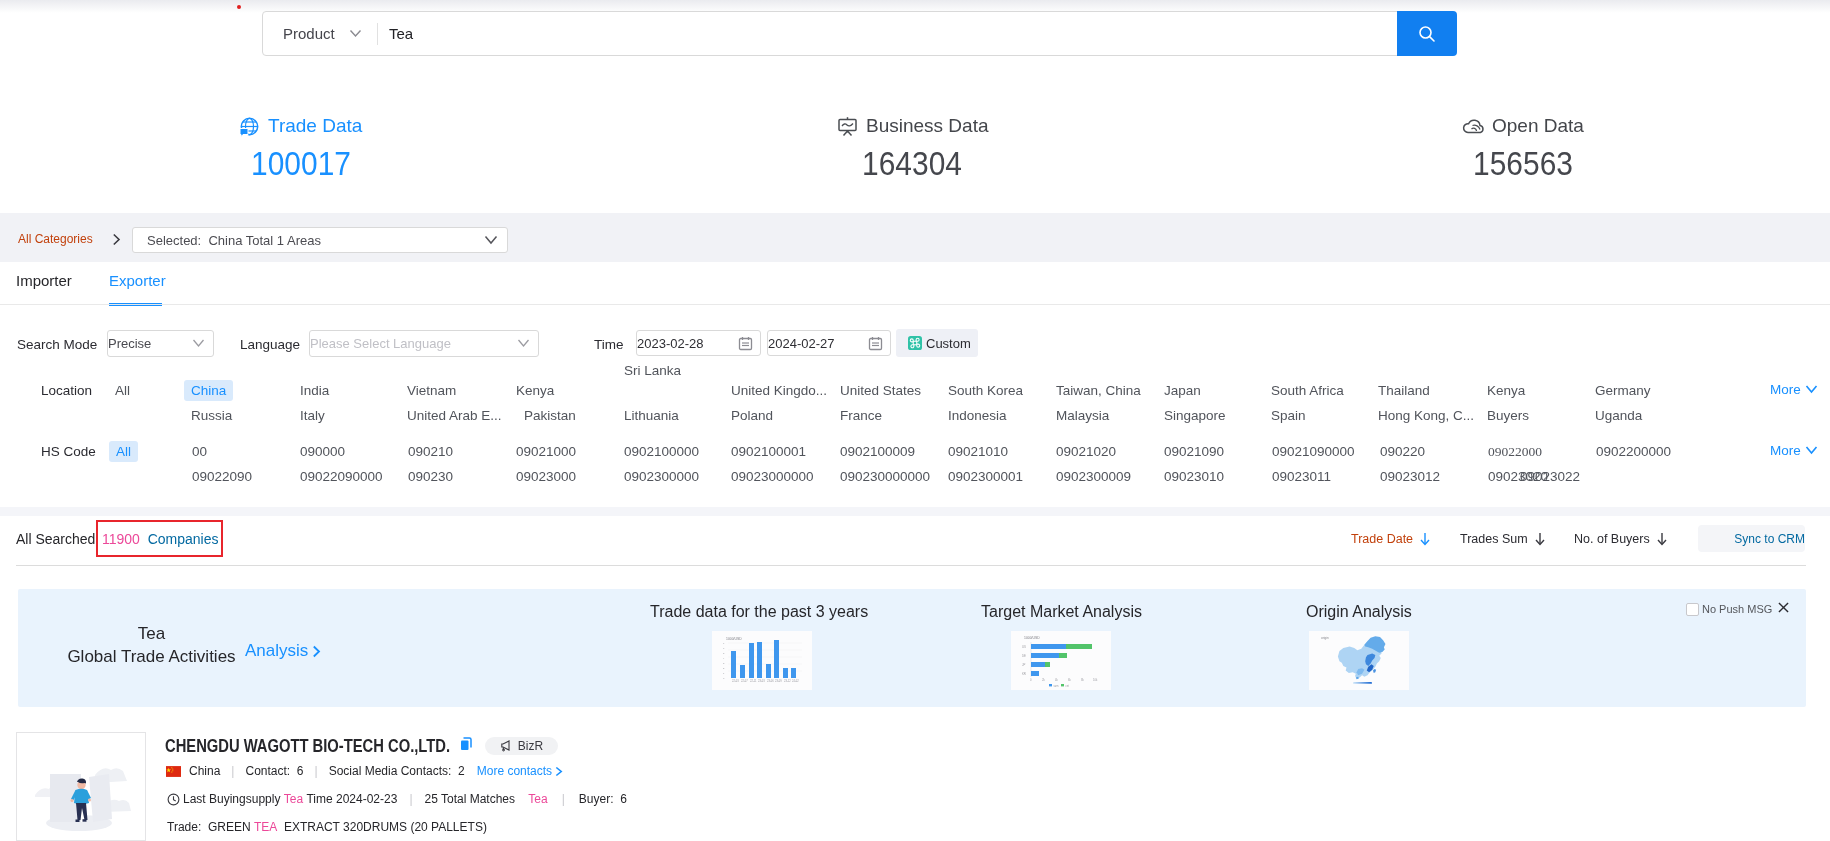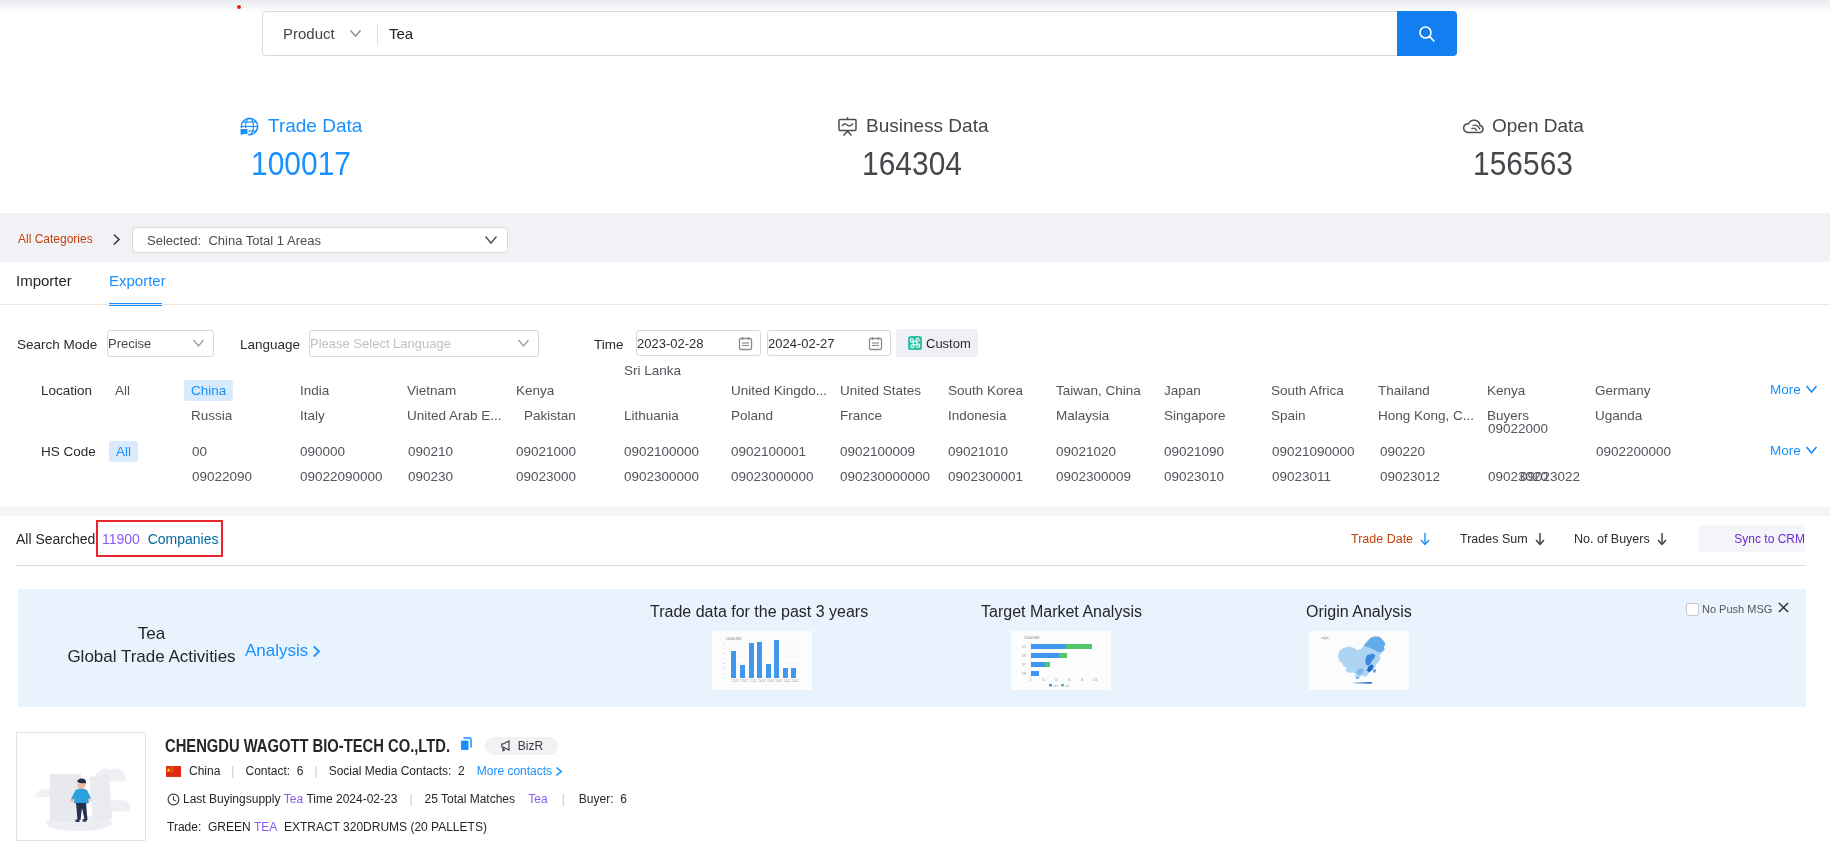--- a/index.html
+++ b/index.html
@@ -55,36 +55,36 @@
 
 
 .band2 { left:0; top:507px; width:1830px; height:9px; background:#f4f5f9; }
 
 
 .searched { left:16px; top:531px; font-size:14px; color:#26262a; }
 .redbox { left:96px; top:520px; width:127px; height:37px; border:2px solid #e8252c; }
 .sort { font-size:12.5px; display:flex; align-items:center; gap:6px; top:532px; }
 .synccrm { left:1698px; top:525px; width:107px; height:27px; background:#f4f5f8;
   border-radius:4px; display:flex; align-items:center; gap:22px; padding-left:14px;
-  font-size:12px; color:#6d28d9; white-space:nowrap; }
+  font-size:12px; color:#0369a1; white-space:nowrap; }
 .divline { left:16px; top:565px; width:1790px; height:1px; background:#dcdcdc; }
 
 
 .panel { left:18px; top:589px; width:1788px; height:118px; background:#e9f3fd; border-radius:2px; }
 .ptitle { font-size:16px; color:#26262a; top:603px; }
 .chartbox { top:631px; width:100px; height:59px; background:#fcfcfd; }
 
 
 .cimg { left:16px; top:732px; width:130px; height:109px; background:#fff; border:1px solid #e4e4e6; }
 .cname { left:165px; top:736px; font-size:18px; font-weight:600; color:#26262a;
   transform:scaleX(0.82); transform-origin:left center; white-space:nowrap; }
 .bizr { left:485px; top:737px; width:73px; height:18px; border-radius:9px; background:#f1f2f4;
   display:flex; align-items:center; justify-content:center; gap:5px; font-size:12px; color:#3a3a40; }
 .crow { font-size:12px; color:#26262a; display:flex; align-items:center; white-space:nowrap; }
-.red { color:#8b5cf6; }
+.red { color:#ec4899; }
 .sep { color:#c9c9cd; padding:0 11px; }
 </style>
 </head>
 <body>
 <div class="page">
   <div class="abs topgrad"></div>
   <div class="abs reddot"></div>
 
   <div class="abs sbox"></div>
   <div class="abs sbtn">
@@ -229,21 +229,21 @@
   <div class="abs fitem" style="left:408px;top:443px;">090210</div>
   <div class="abs fitem" style="left:516px;top:443px;">09021000</div>
   <div class="abs fitem" style="left:624px;top:443px;">0902100000</div>
   <div class="abs fitem" style="left:731px;top:443px;">0902100001</div>
   <div class="abs fitem" style="left:840px;top:443px;">0902100009</div>
   <div class="abs fitem" style="left:948px;top:443px;">09021010</div>
   <div class="abs fitem" style="left:1056px;top:443px;">09021020</div>
   <div class="abs fitem" style="left:1164px;top:443px;">09021090</div>
   <div class="abs fitem" style="left:1272px;top:443px;">09021090000</div>
   <div class="abs fitem" style="left:1380px;top:443px;">090220</div>
-  <div class="abs fitem" style="left:1488px;top:420px;">09022000</div>
+  <div class="abs fitem" style="left:1488px;top:443px;font-family:Liberation Serif, serif;">09022000</div>
   <div class="abs fitem" style="left:1596px;top:443px;">0902200000</div>
   <div class="abs more" style="left:1770px;top:443px;">More
     <svg width="13" height="9" viewBox="0 0 13 9">
         <polyline points="1.5,1 6.5,7 11.5,1" fill="none" stroke="#1890ff" stroke-width="1.6"></polyline>
       </svg>
   </div>
   <div class="abs fitem" style="left:192px;top:468px;">09022090</div>
   <div class="abs fitem" style="left:300px;top:468px;">09022090000</div>
   <div class="abs fitem" style="left:408px;top:468px;">090230</div>
   <div class="abs fitem" style="left:516px;top:468px;">09023000</div>

